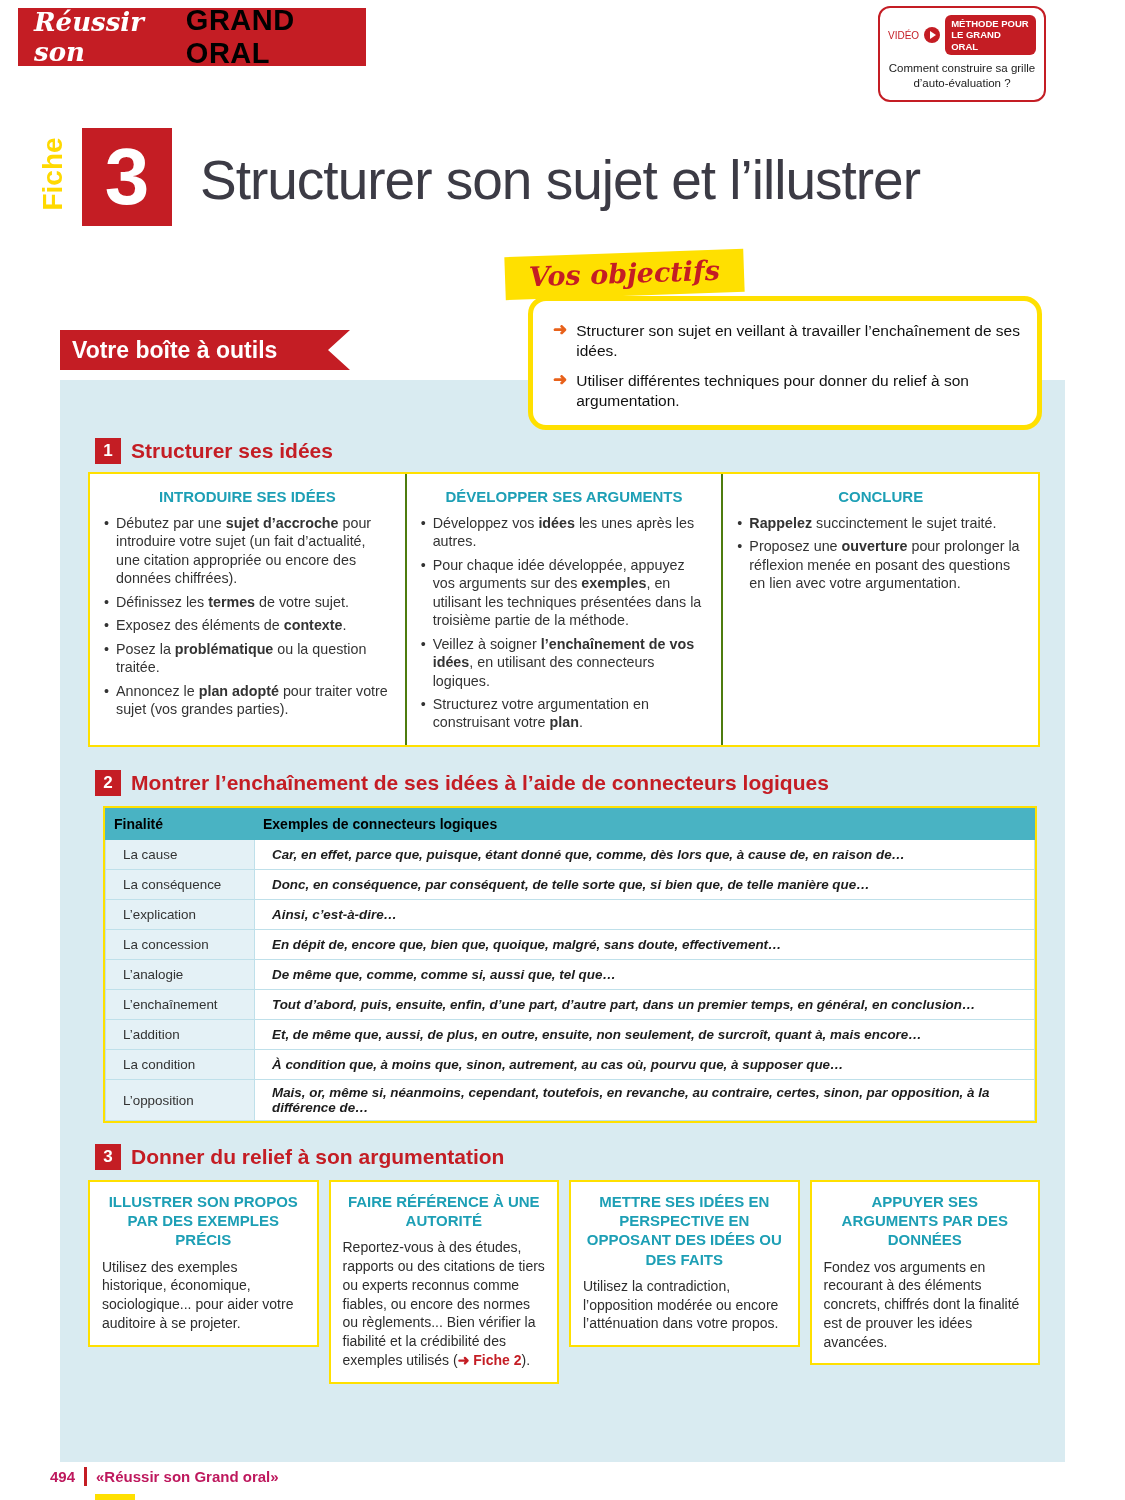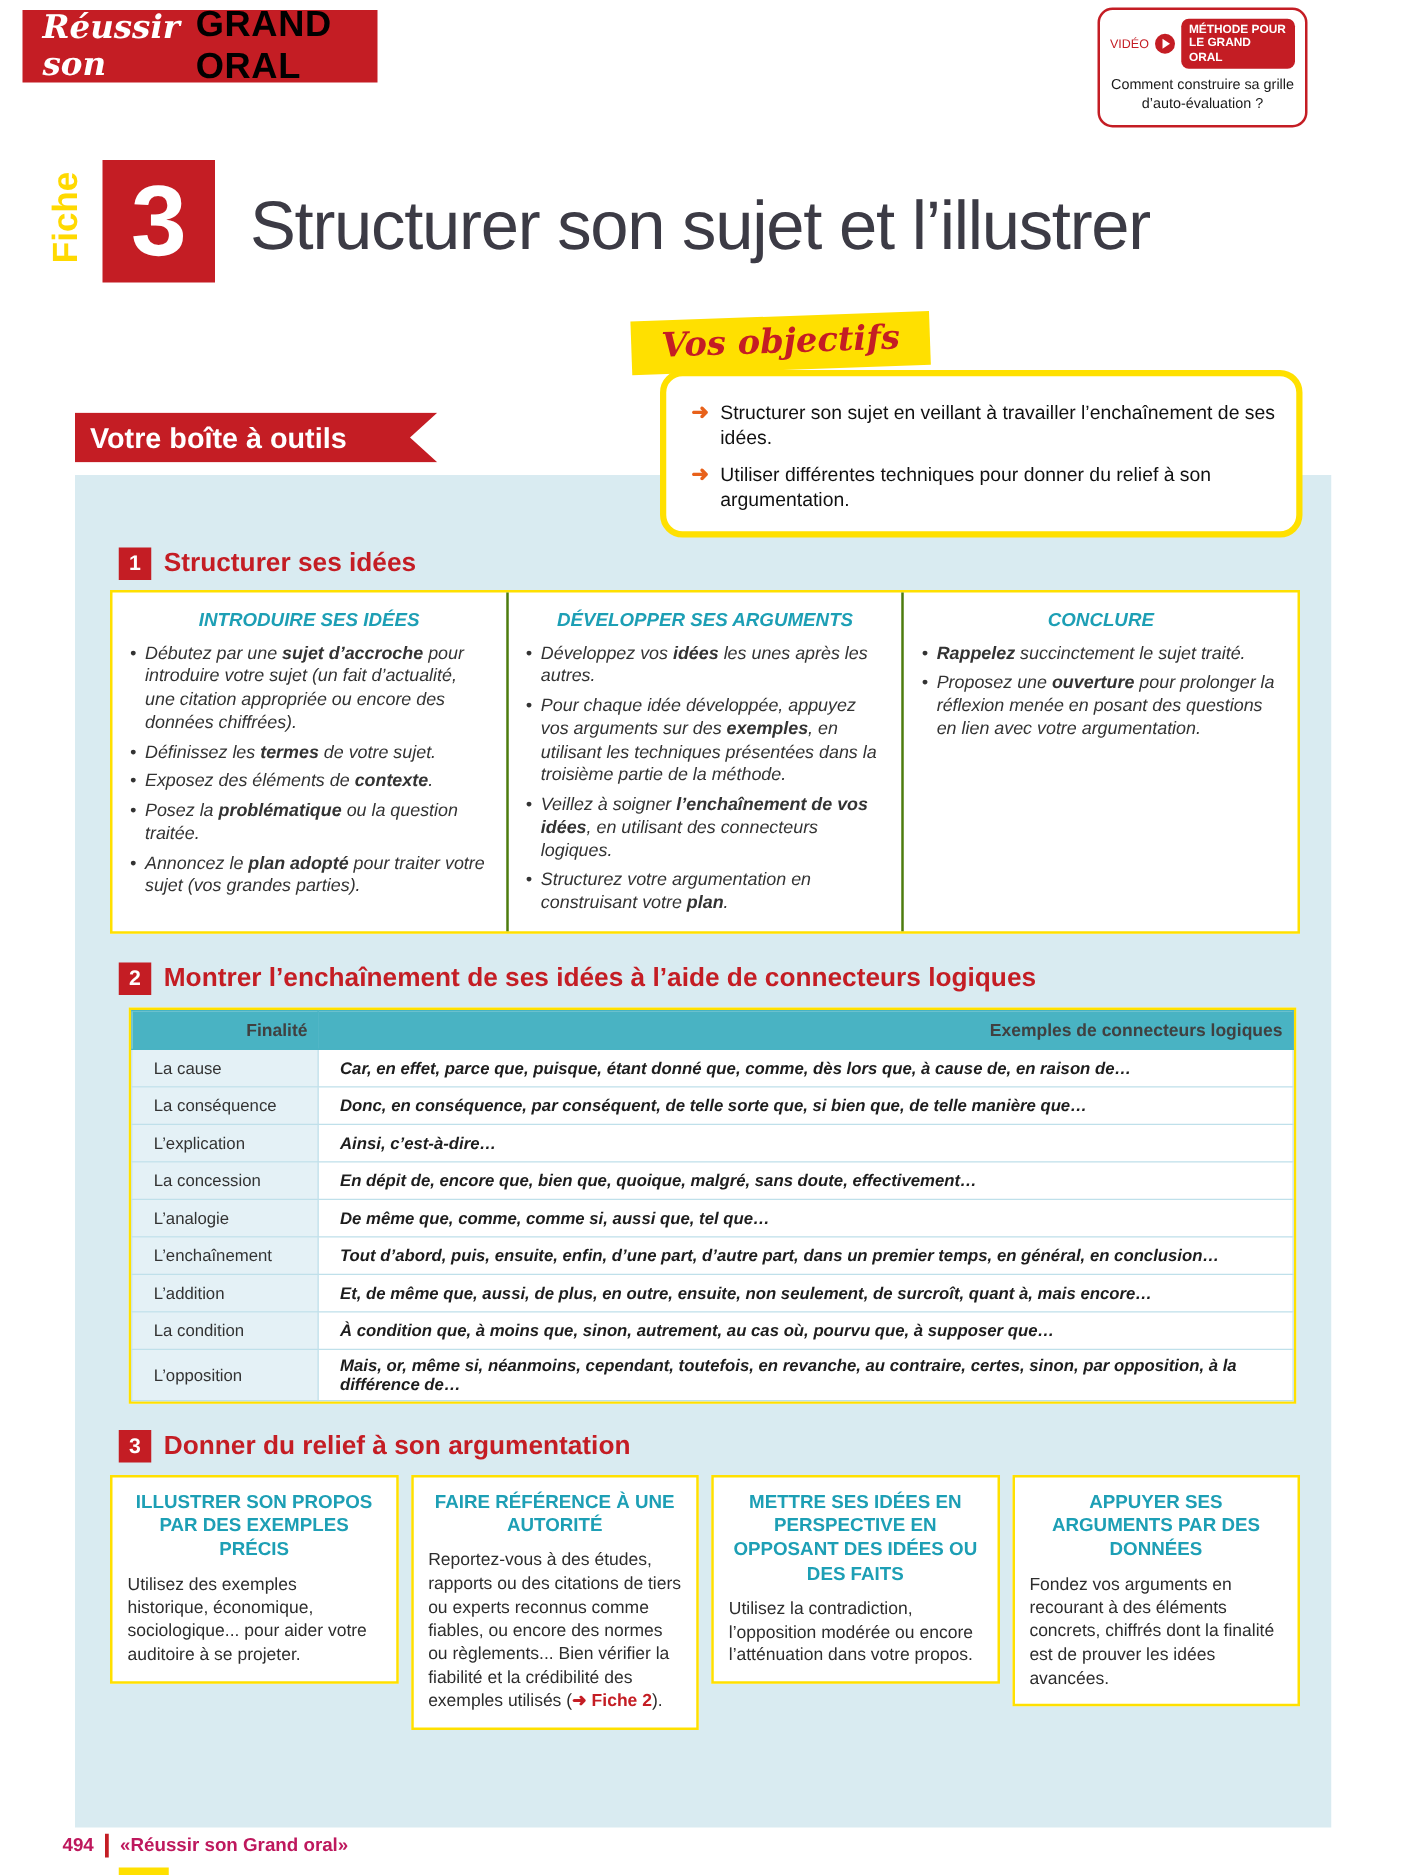--- a/index.html
+++ b/index.html
@@ -1,20 +1,20 @@
 <!DOCTYPE html>
 <html><head>
 <meta charset="utf-8">
 <style>
   html,body{margin:0;padding:0;background:#fff;}
   .page{position:relative;width:1125px;height:1500px;background:#fff;overflow:hidden;
         font-family:"Liberation Sans",sans-serif;color:#222;}
 
   
-  .brand-banner{position:absolute;left:18px;top:8px;width:284px;height:58px;background:#c41d24;
+  .brand-banner{position:absolute;left:18px;top:8px;width:348px;height:58px;background:#c41d24;
                 display:flex;align-items:center;padding-left:16px;box-sizing:border-box;}
   .brand-script{color:#fff;font-family:"DejaVu Serif",serif;font-style:italic;font-weight:bold;font-size:26px;}
   .brand-bold{color:#000000;font-weight:bold;font-size:29px;letter-spacing:.5px;}
 
   
   .video-box{position:absolute;left:878px;top:6px;width:168px;height:96px;background:#fff;
              border:2px solid #c41d24;border-radius:12px;box-sizing:border-box;padding:7px 8px 6px;text-align:center;}
   .video-row{display:flex;align-items:center;justify-content:center;gap:5px;}
   .video-label{color:#c41d24;font-weight:normal;font-size:10px;}
   .play-icon{width:16px;height:16px;border-radius:50%;background:#c41d24;display:inline-flex;
@@ -53,34 +53,34 @@
   .content-panel{position:absolute;left:60px;top:380px;width:1005px;height:1082px;background:#d9ebf1;}
 
   
   .sec-header{position:absolute;display:flex;align-items:center;gap:10px;z-index:2;}
   .sec-num{width:26px;height:26px;background:#c41d24;color:#fff;font-weight:bold;font-size:17px;
            display:flex;align-items:center;justify-content:center;flex:0 0 auto;}
   .sec-title{color:#c41d24;font-weight:bold;font-size:21px;}
 
   
   .sec1-box{position:absolute;left:88px;top:472px;width:952px;min-height:268px;background:#fff;
-            border:2px solid #ffe000;box-sizing:border-box;display:flex;z-index:2;font-style:italic;}
+            border:2px solid #ffe000;box-sizing:border-box;display:flex;z-index:2;}
   .s1-col{flex:1 1 0;padding:10px 14px 8px;box-sizing:border-box;}
   .s1-col + .s1-col{border-left:2px solid #4d7c0f;}
   .col-header{color:#1d9fb5;font-weight:bold;font-size:15px;text-align:center;margin:4px 0 9px;}
   .bullets{list-style:none;margin:0;padding:0;}
   .bullets li{position:relative;padding-left:12px;margin-bottom:5px;font-size:14.3px;color:#333;line-height:1.29;}
   .bullets li::before{content:"\2022";position:absolute;left:0;top:0;color:#333;}
 
   
   .table-wrap{position:absolute;left:103px;top:806px;width:934px;background:#fff;
               border:2px solid #ffe000;box-sizing:border-box;z-index:2;}
   table.connectors{width:100%;border-collapse:collapse;}
-  table.connectors th{background:#49b3c3;color:#404040;font-weight:bold;font-size:14px;
-                      padding:7px 8px;text-align:right;border:1px solid #49b3c3;}
+  table.connectors th{background:#49b3c3;color:#000000;font-weight:bold;font-size:14px;
+                      padding:7px 8px;text-align:left;border:1px solid #49b3c3;}
   table.connectors th.col-fin{width:132px;}
   table.connectors td{border:1px solid #bfe0ea;padding:5px 17px;font-size:13.4px;vertical-align:middle;height:19px;}
   td.lbl{background:#e4f1f6;color:#333;}
   td.val{background:#fff;color:#1d1d1d;font-style:italic;font-weight:bold;}
 
   
   .sec3-row{position:absolute;left:88px;top:1180px;width:952px;display:flex;gap:10px;
             align-items:flex-start;z-index:2;}
   .sec3-box{flex:1 1 0;background:#fff;border:2px solid #ffe000;box-sizing:border-box;padding:10px 12px 12px;}
   .sec3-head{color:#1d9fb5;font-weight:bold;font-size:15px;text-align:center;line-height:1.28;margin-bottom:8px;}

